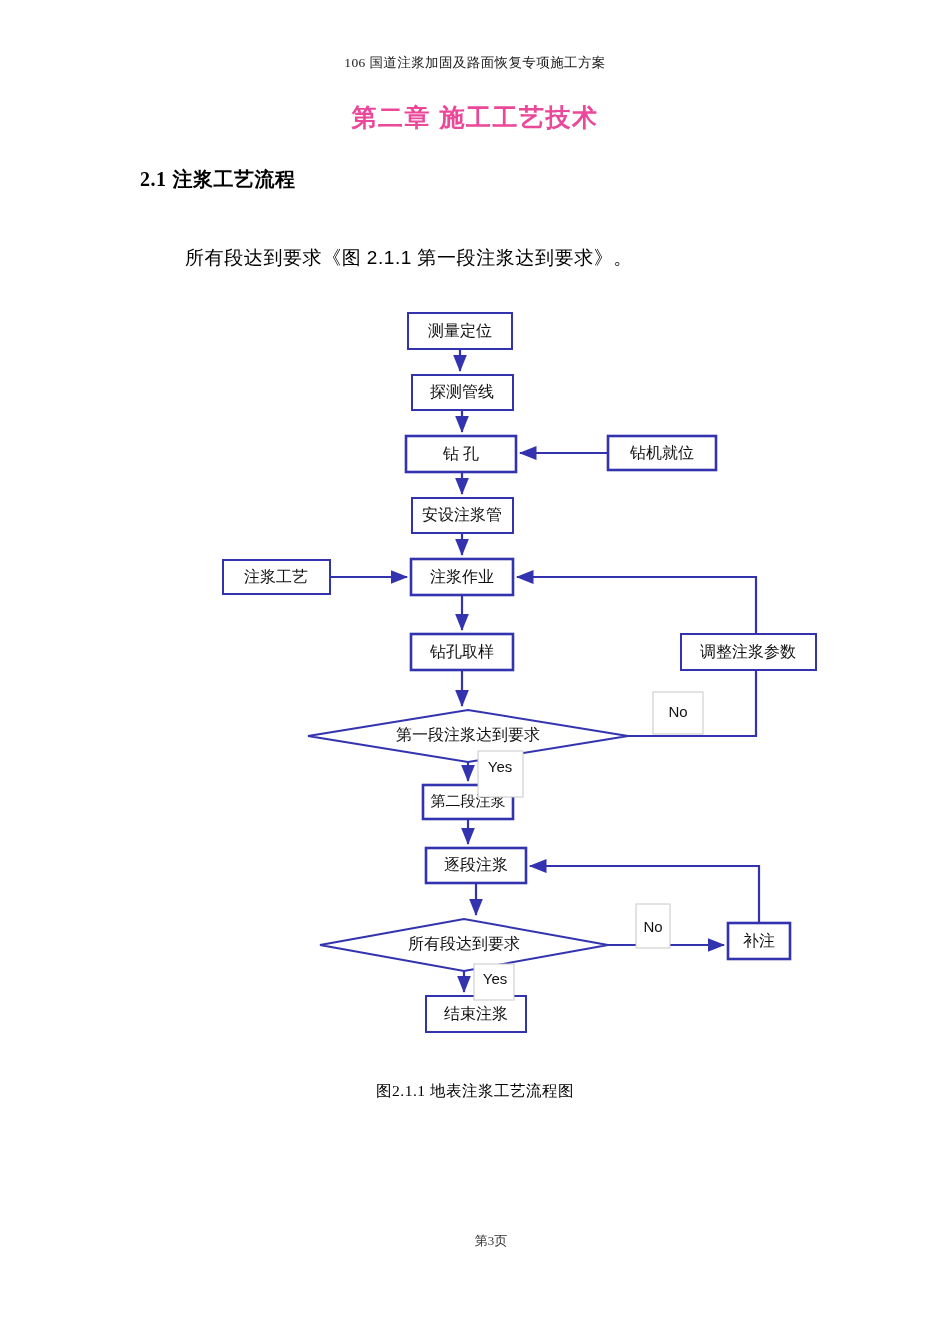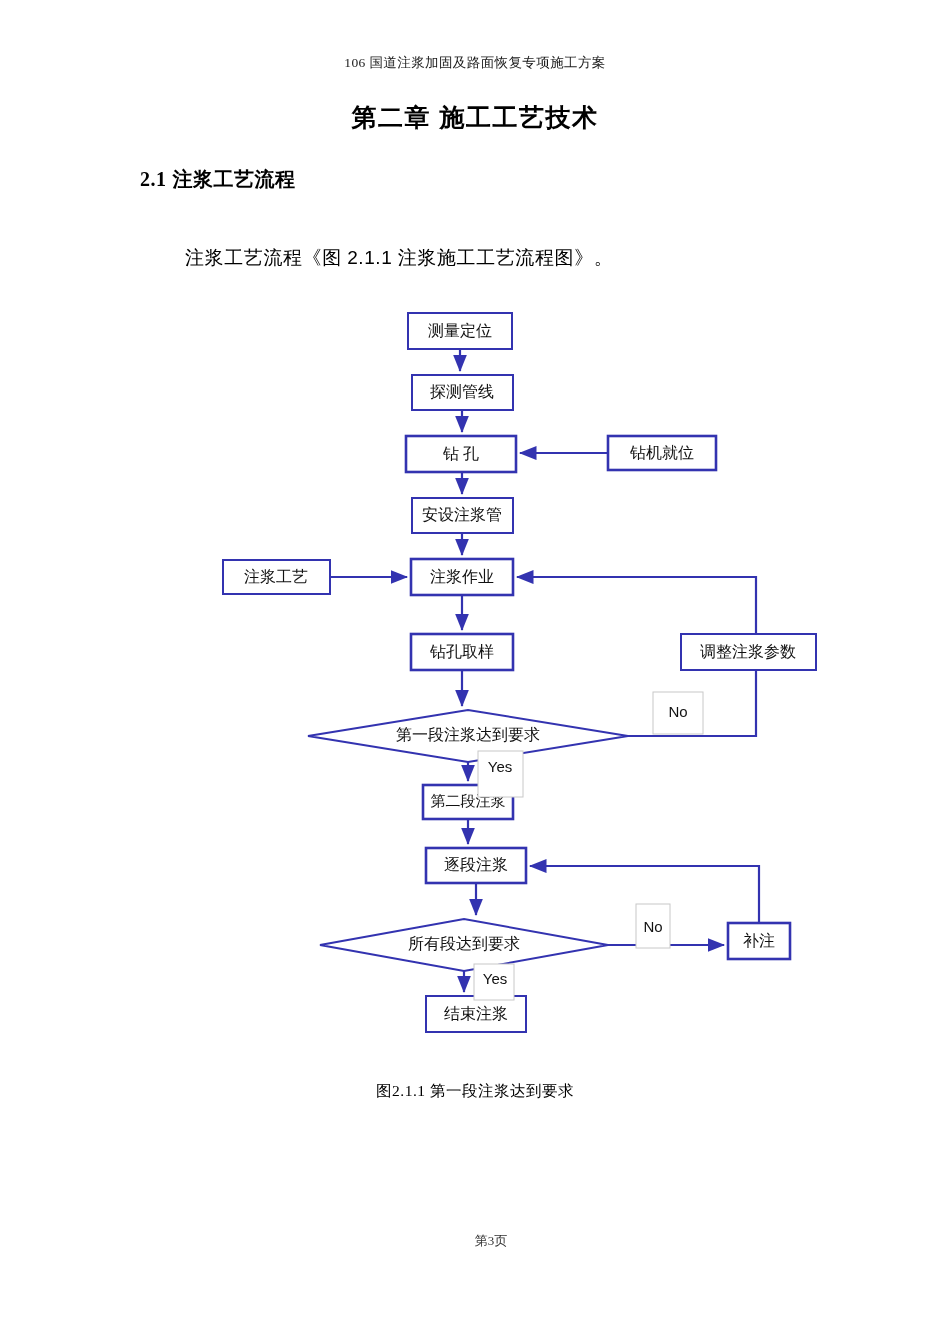--- a/index.html
+++ b/index.html
@@ -34,21 +34,21 @@
   .chapter-title {
     position: absolute;
     left: 0;
     top: 101px;
     width: 950px;
     text-align: center;
     font-size: 25px;
     font-weight: bold;
     font-family: "Liberation Sans", "DejaVu Sans", sans-serif;
     letter-spacing: 1.5px;
-    color: #000000;
+    color: #ec4899;
   }
   .section-heading {
     position: absolute;
     left: 140px;
     top: 166px;
     font-size: 20px;
     font-weight: bold;
     font-family: "Liberation Sans", "DejaVu Sans", sans-serif;
     letter-spacing: 0.5px;
   }
@@ -147,21 +147,21 @@
   <div class="doc-header">106 国道注浆加固及路面恢复专项施工方案</div>
 
   <div class="chapter-title">第二章  施工工艺技术</div>
 
   <div class="section-heading">
     <span class="num">2.1</span>
     <span>注浆工艺流程</span>
   </div>
 
   <div class="body-paragraph">
-    <span>注浆工艺流程《图 </span><span class="fig-ref">2.1.1</span><span> 注浆施工工艺流程图》。</span>
+    <span>所有段达到要求《图 </span><span class="fig-ref">2.1.1</span><span> 第一段注浆达到要求》。</span>
   </div>
 
   <div class="flowchart">
     <svg class="flow-svg" viewBox="0 0 950 770">
       <defs>
         <marker id="arrow" markerWidth="9" markerHeight="9" refX="7.5" refY="3.2" orient="auto" markerUnits="strokeWidth">
           <path d="M0,0 L8,3.2 L0,6.4 z" fill="#3333b0"></path>
         </marker>
       </defs>
 
@@ -261,17 +261,17 @@
           <text class="branch-text" x="645" y="632">No</text>
         </g>
         <g>
           <rect class="label-rect" x="466" y="668" width="40" height="36"></rect>
           <text class="branch-text" x="487" y="684">Yes</text>
         </g>
       </g>
     </svg>
   </div>
 
-  <div class="figure-caption">图2.1.1   第一段注浆达到要求</div>
+  <div class="figure-caption">图2.1.1   地表注浆工艺流程图</div>
 
   <div class="page-footer">第3页</div>
 
 </div>
 
 </body></html>

